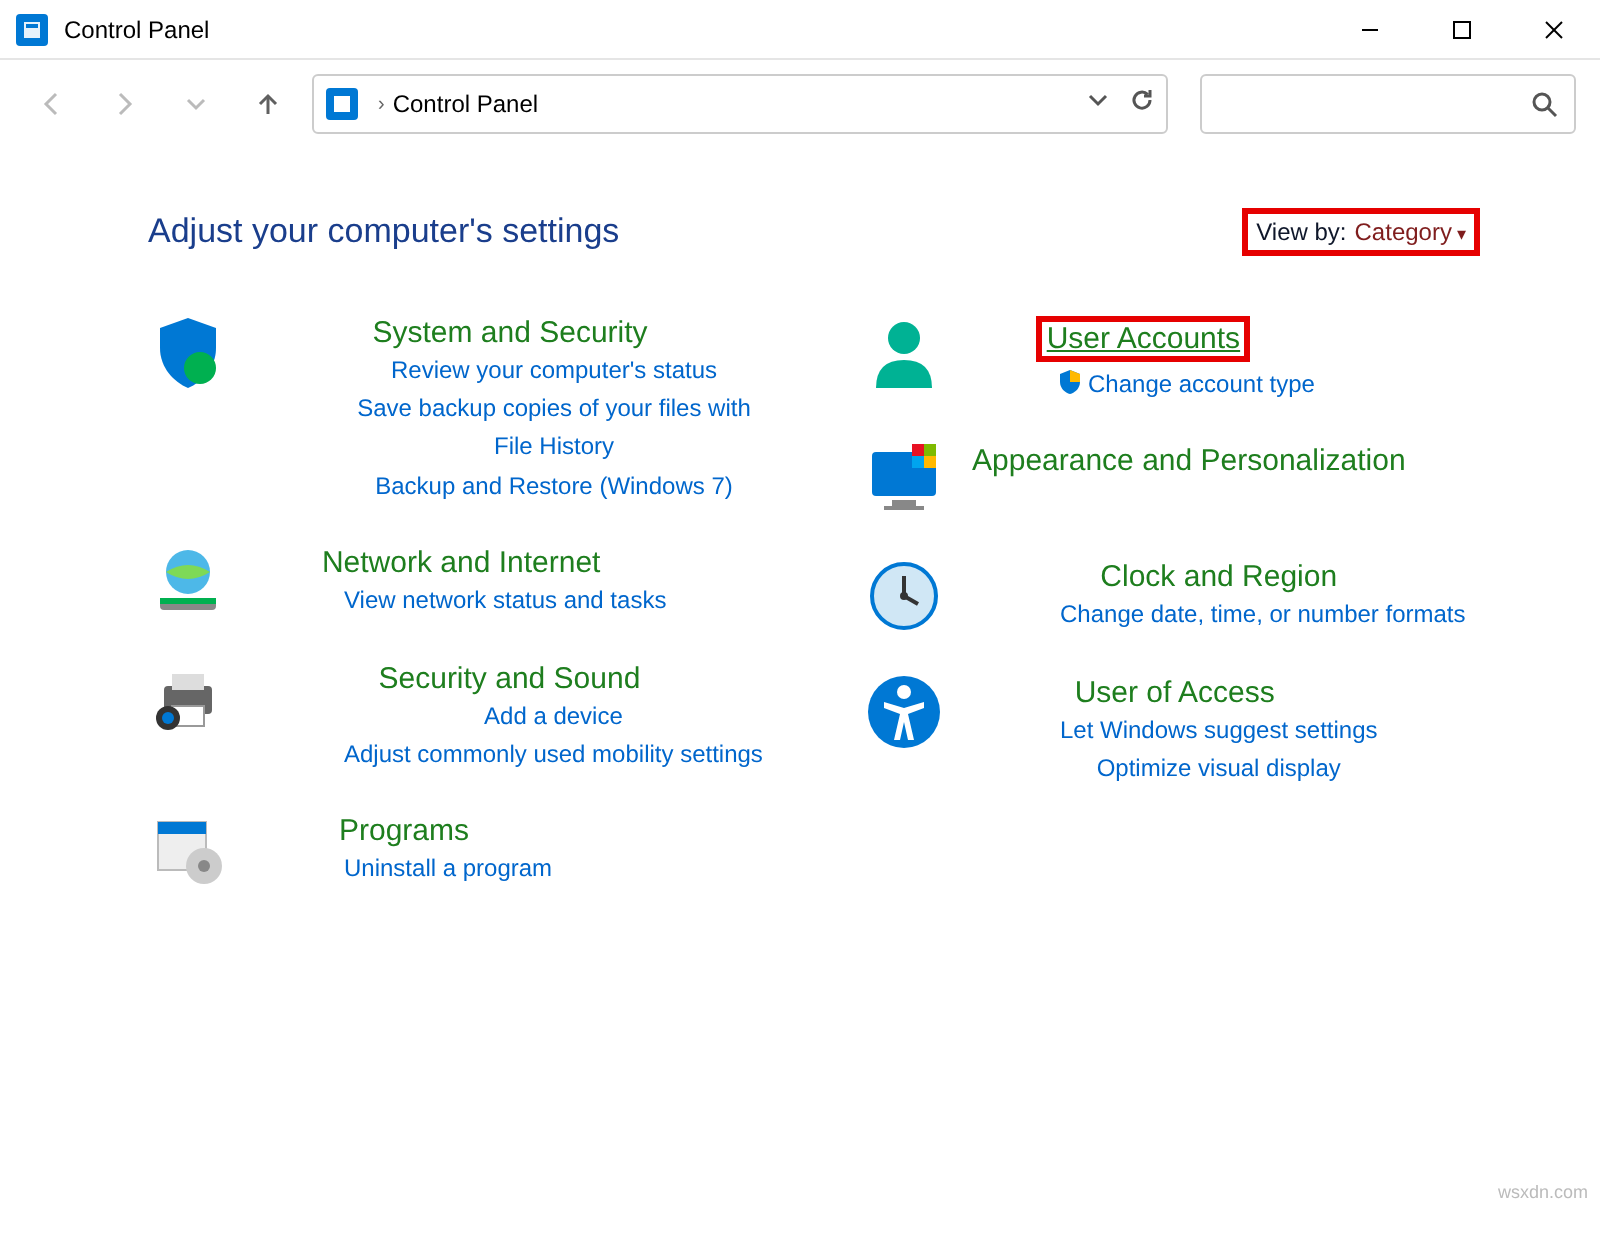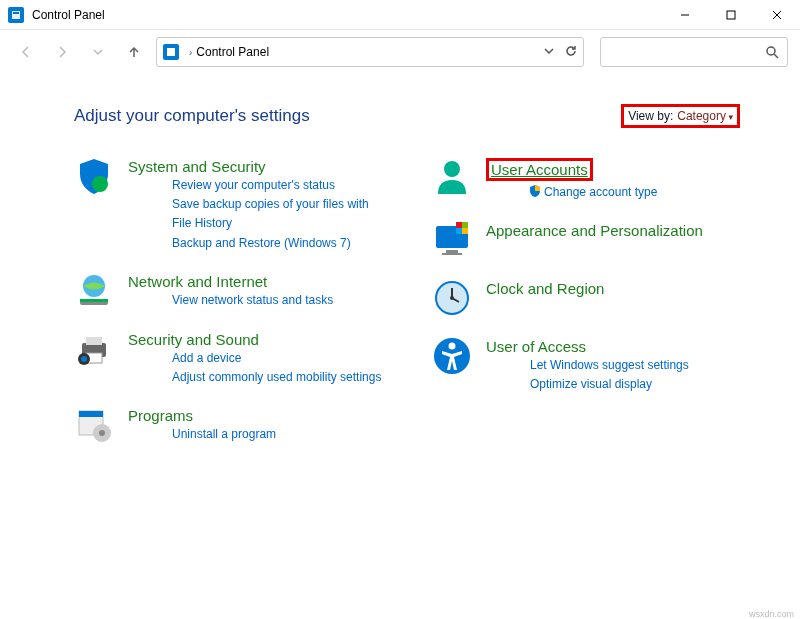--- a/index.html
+++ b/index.html
@@ -25,28 +25,28 @@
     .search svg { width: 14px; height: 14px; stroke: #555; stroke-width: 1.5; fill: none; }
     .content { padding: 30px 60px 20px 74px; }
     .header-row { display: flex; justify-content: space-between; align-items: center; margin-bottom: 28px; gap: 32px; }
     .page-heading { font-size: 17px; color: #1a3e8c; font-weight: 400; }
     .view-by { font-size: 12px; display: flex; align-items: center; gap: 4px; border: 3px solid #e60000; padding: 2px 4px; }
     .view-by-label { color: #0f172a; }
     .view-by-value { color: #7f1d1d; }
     .view-by-value::after { content: " ▾"; font-size: 9px; }
     .categories { display: flex; gap: 50px; }
     .col { flex: 1; }
-    .cat { display: flex; gap: 14px; margin-bottom: 18px; }
+    .cat { display: flex; gap: 14px; margin-bottom: 18px; text-align: center; }
     .cat-icon { width: 40px; height: 40px; flex-shrink: 0; display: flex; align-items: center; justify-content: center; }
     .cat-body { padding-top: 2px; }
     .cat-title { font-size: 15px; color: #1e7e1e; font-weight: 400; text-decoration: none; display: inline-block; }
     .cat-title.boxed { border: 3px solid #e60000; text-decoration: underline; padding: 0 2px; margin-bottom: 2px; }
     .cat-link { display: block; font-size: 12px; color: #0066cc; text-decoration: none; line-height: 1.6; max-width: 260px; margin-left: 44px; }
     .shield-mini { display: inline-block; width: 10px; height: 12px; margin-right: 4px; vertical-align: -1px; }
-    .watermark { position: absolute; bottom: 0; right: 6px; font-size: 9px; color: #bbb; }
+    .watermark { position: absolute; bottom: 18px; right: 6px; font-size: 9px; color: #bbb; }
     
     .ci svg { width: 40px; height: 40px; }
   </style>
 </head>
 <body>
 
 <div class="titlebar">
   <span class="titlebar-icon">
     <svg viewBox="0 0 10 10">
         <rect x="1" y="1" width="8" height="8" fill="#fff" opacity="0.9"></rect>
@@ -240,20 +240,21 @@
         <div class="cat-icon ci">
           <svg viewBox="0 0 40 40">
               <circle cx="20" cy="20" r="16" fill="#d0e7f5" stroke="#0078d4" stroke-width="2"></circle>
               <line x1="20" y1="20" x2="20" y2="10" stroke="#333" stroke-width="2"></line>
               <line x1="20" y1="20" x2="27" y2="24" stroke="#333" stroke-width="2"></line>
               <circle cx="20" cy="20" r="2" fill="#333"></circle>
             </svg>
         </div>
         <div class="cat-body">
           <a class="cat-title">Clock and Region</a>
+          <a class="cat-link">Change date, time, or number formats</a>
         </div>
       </div>
 
       <div class="cat">
         <div class="cat-icon ci">
           <svg viewBox="0 0 40 40">
               <circle cx="20" cy="20" r="18" fill="#0078d4"></circle>
               <circle cx="20" cy="10" r="3.5" fill="#fff"></circle>
               <path d="M10 15 L20 18 L30 15 L30 18 L22 21 L25 34 L22 34 L20 25 L18 34 L15 34 L18 21 L10 18 Z" fill="#fff"></path>
             </svg>

